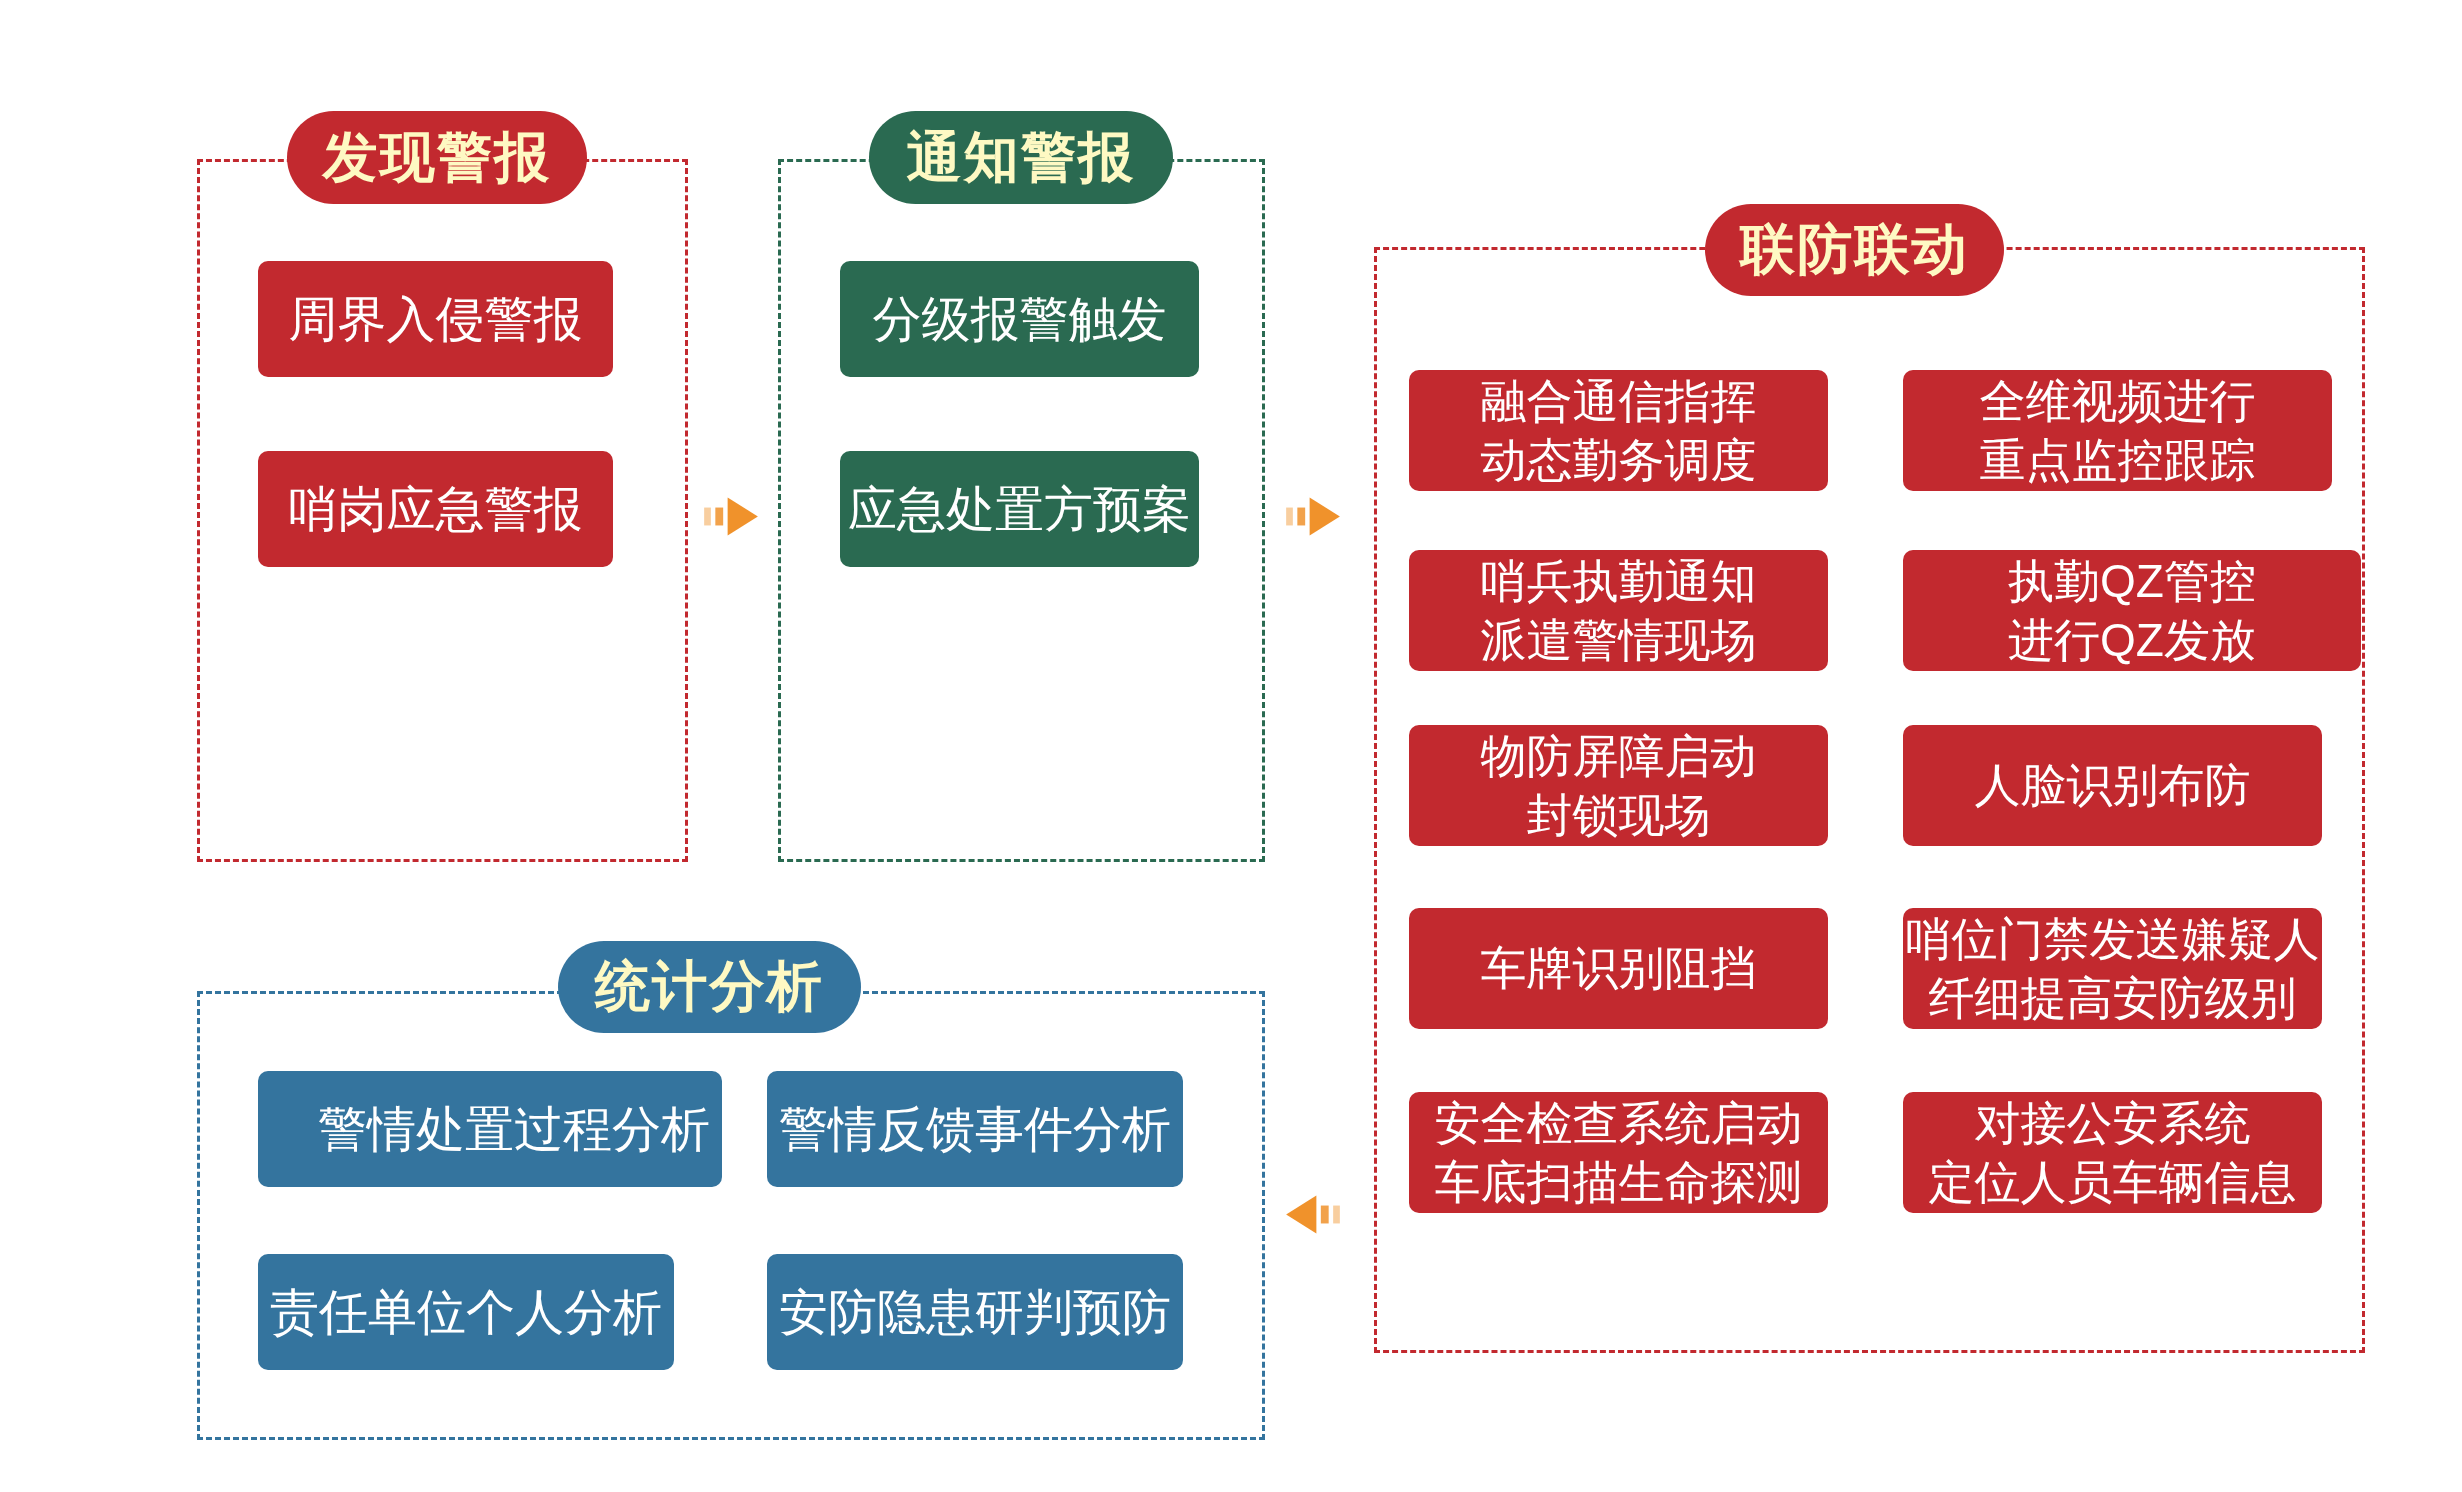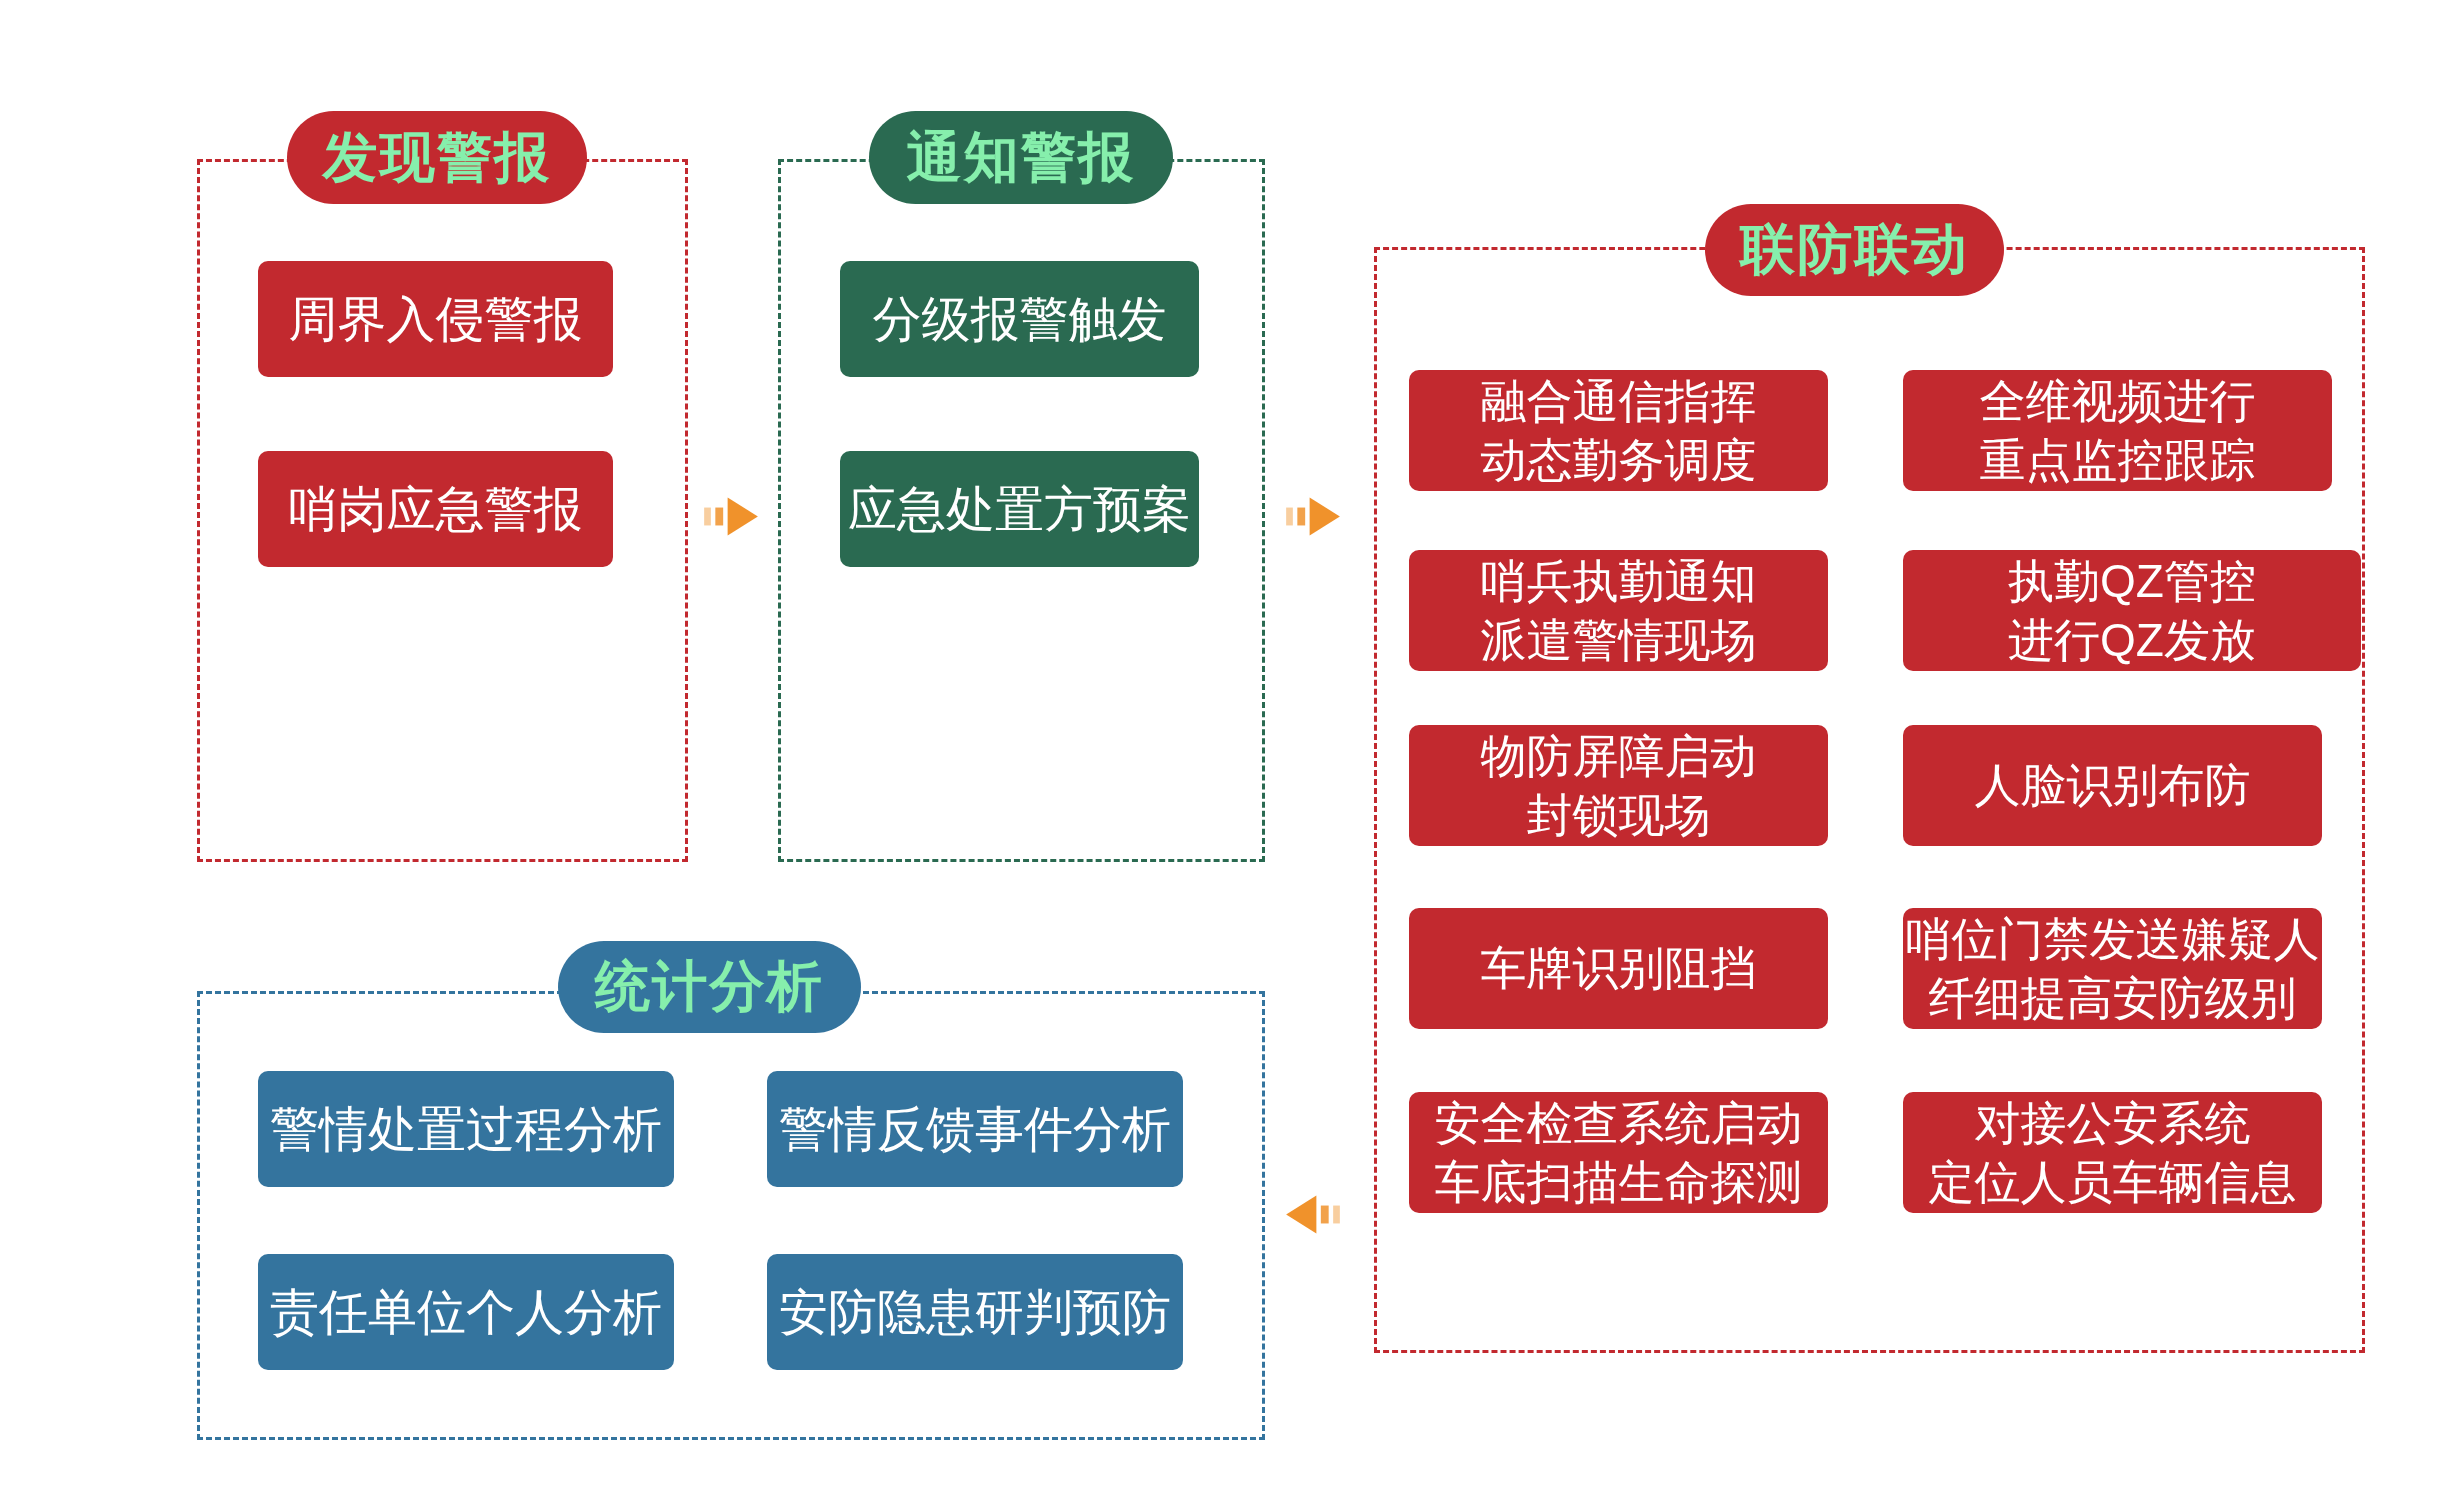--- a/index.html
+++ b/index.html
@@ -23,21 +23,21 @@
   }
   .border-red   { border-color: var(--red); }
   .border-green { border-color: var(--green); }
   .border-blue  { border-color: var(--blue); }
 
   .pill {
     position: absolute;
     display: flex;
     align-items: center;
     justify-content: center;
-    color: #86efac;
+    color: #fef9c3;
     font-size: 55px;
     font-weight: bold;
     border-radius: 562px;
     z-index: 2;
     letter-spacing: 2.2px;
   }
   .node {
     position: absolute;
     display: flex;
     flex-direction: column;
@@ -164,21 +164,21 @@
       <rect class="a-tail" x="0" y="26" width="12" height="32"></rect>
       <rect class="a-mid" x="20" y="26" width="14" height="32"></rect>
       <polygon class="a-main" points="42,8 96,42 42,76"></polygon>
     </svg>
   </div>
 
   <div class="group-border border-blue" style="left:197px; top:991px; width:1062px; height:443px;"></div>
   <div class="pill bg-blue" style="left:558px; top:941px; width:303px; height:92px;">
     <span>统计分析</span>
   </div>
-  <div class="node bg-blue" style="left:258px; top:1071px; width:416px; height:116px;">
+  <div class="node bg-blue" style="left:258px; top:1071px; width:416px; height:116px;padding-left:48px;">
     <span>警情处置过程分析</span>
   </div>
   <div class="node bg-blue" style="left:767px; top:1071px; width:416px; height:116px;">
     <span>警情反馈事件分析</span>
   </div>
   <div class="node bg-blue" style="left:258px; top:1254px; width:416px; height:116px;">
     <span>责任单位个人分析</span>
   </div>
   <div class="node bg-blue" style="left:767px; top:1254px; width:416px; height:116px;">
     <span>安防隐患研判预防</span>

